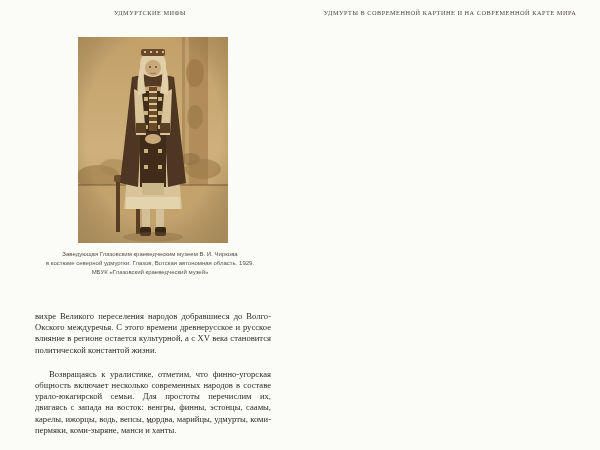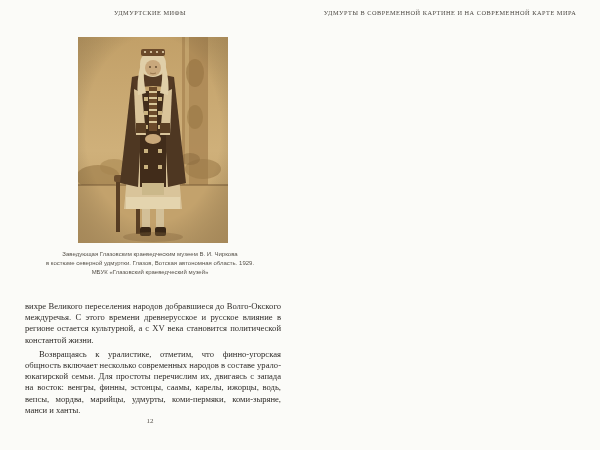--- a/index.html
+++ b/index.html
@@ -38,21 +38,21 @@
     font-family:"Liberation Sans", sans-serif;
     font-size:6px;line-height:9px;color:#57524a;
     white-space:pre-line;
   }
   .body-text{
     position:absolute;width:262px;
     font-size:8.6px;line-height:11.2px;
     text-align:justify;
   }
   #left-body{left:22px;top:298px;}
-  .body-text p{margin:3px;}
+  .body-text p{margin:13px;}
   .body-text p.indent{text-indent:14px;}
 </style>
 </head>
 <body>
 
 <div class="page" id="left-page">
 
   <div class="running-header">УДМУРТСКИЕ МИФЫ</div>
 
   <div class="photo-frame">

